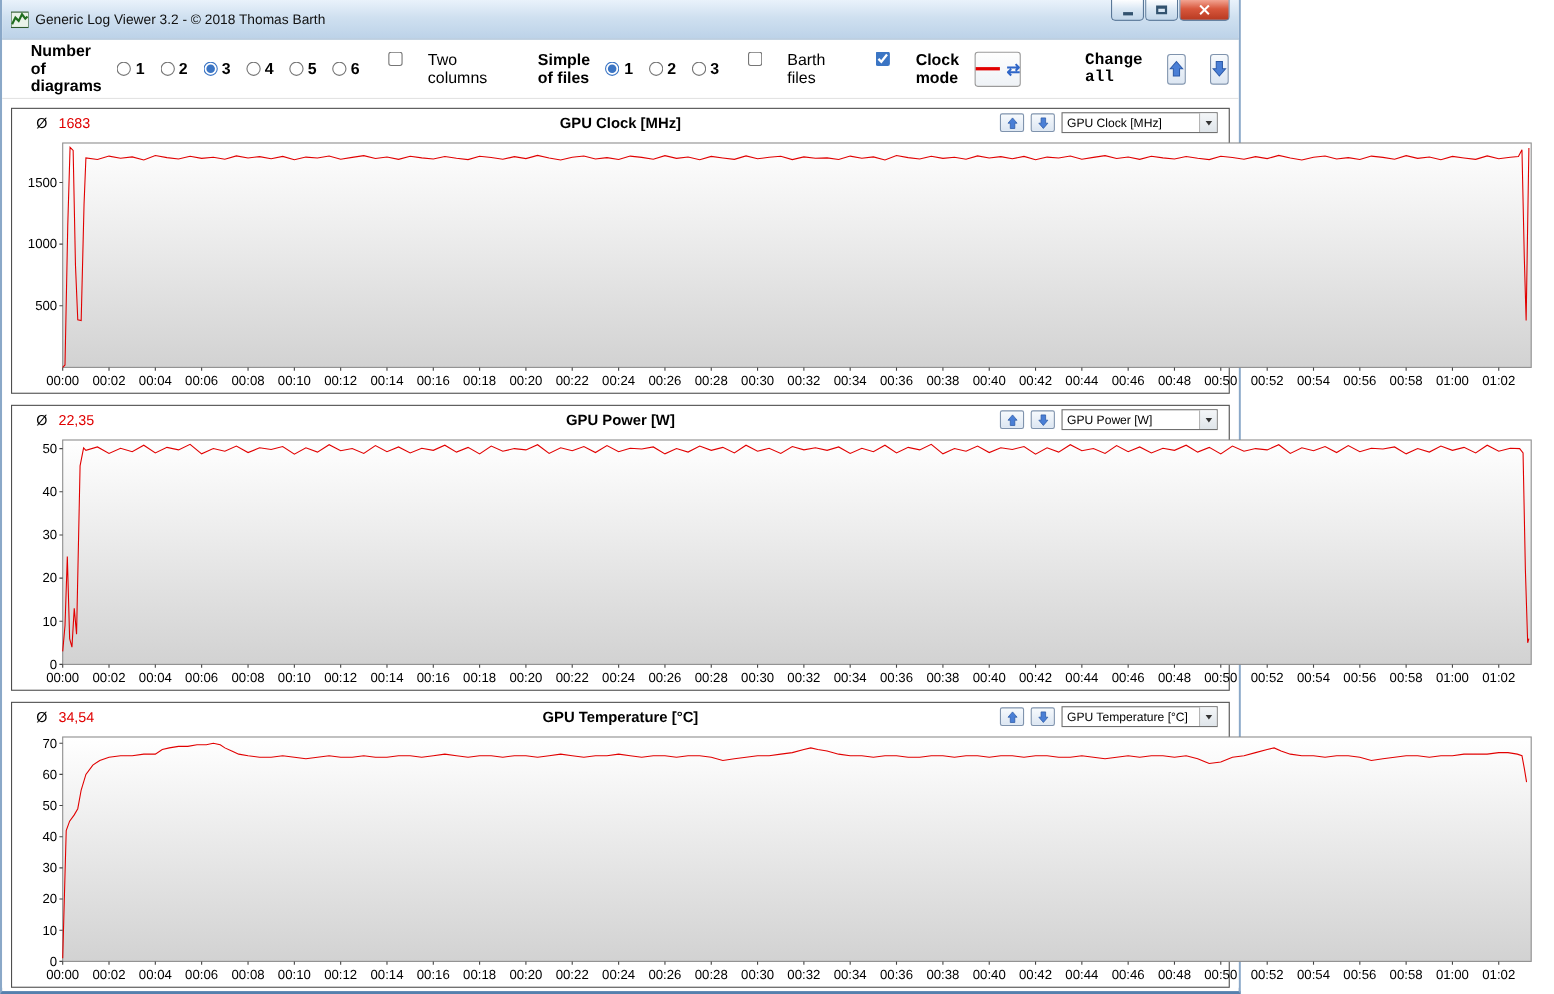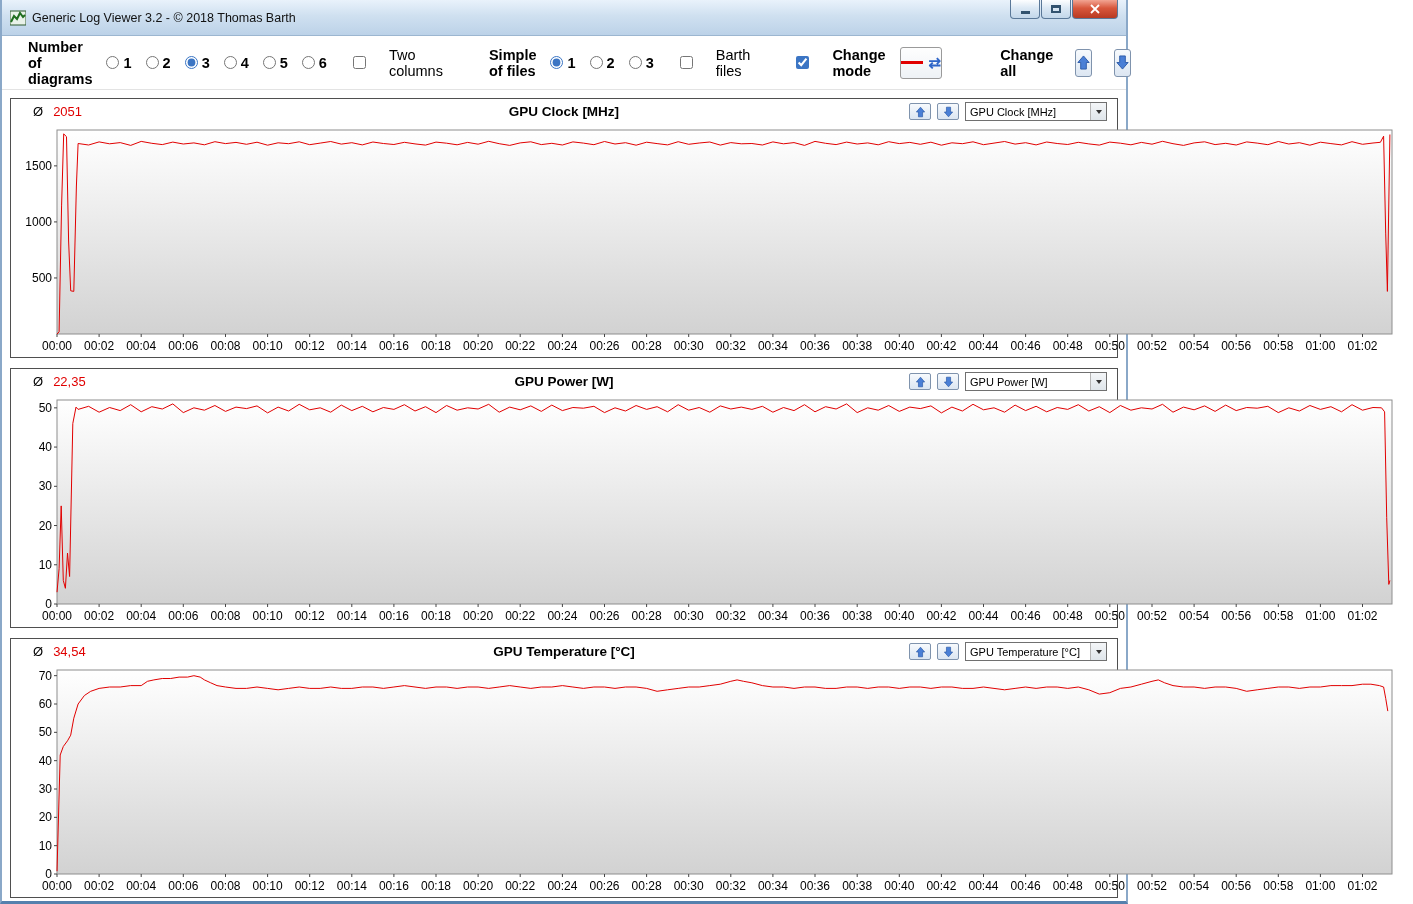--- a/index.html
+++ b/index.html
@@ -19,21 +19,21 @@
   .win-btn.close { width:46px; background:linear-gradient(#f2a492,#d8573c 45%,#b83a22); }
   .glyph-min { width:9px; height:3px; background:#33536f; margin-top:7px; }
   .glyph-max { width:10px; height:8px; border:2px solid #33536f; border-top-width:3px; }
 
   
   .toolbar { height:54px; background:#fff; display:flex; align-items:center; padding:2px 26px;
              border-bottom:1px solid #e3e3e3; font-size:14.5px; }
   .bold { font-weight:bold; }
   .opt { display:inline-flex; align-items:center; gap:4px; margin-left:14px; font-weight:bold; }
   .opt input, .chk input { width:13px; height:13px; accent-color:#3b75c4; }
-  .chk { display:inline-flex; align-items:center; gap:23px; margin-left:26px; }
+  .chk { display:inline-flex; gap:23px; margin-left:26px; }
   .grp { margin-left:46px; }
   .style-btn { margin-left:14px; width:66px; height:32px; border:1px solid #9a9a9a; border-radius:3px;
                background:linear-gradient(#fefefe,#eef2f6); display:inline-flex; align-items:center;
                justify-content:center; gap:6px; cursor:pointer; }
   .red-line { width:22px; height:3px; background:#e10000; display:inline-block; }
   .swap-icon { color:#2f66c8; font-weight:bold; font-size:15px; }
   .big-arrow { width:34px; height:28px; margin-left:22px; border:1px solid #7f93ad; border-radius:3px;
                background:linear-gradient(#f7fafd,#dce6f2); display:inline-flex; align-items:center;
                justify-content:center; cursor:pointer; }
 
@@ -133,48 +133,48 @@
         <span>3</span>
       </label>
 
     <label class="chk">
         <input type="checkbox" style="">
         <span>Barth files</span>
       </label>
 
     <label class="chk grp bold">
         <input type="checkbox" checked="" style="">
-        <span>Change mode</span>
+        <span>Clock mode</span>
       </label>
 
     <div class="style-btn">
       <span class="red-line" style="background: rgb(225, 0, 0);"></span>
       <span class="swap-icon">⇄</span>
     </div>
 
-    <span class="bold" style="margin-left:58px;">Change all</span>
+    <span class="bold" style="margin-left:58px;font-family:Liberation Mono, monospace;">Change all</span>
     <button class="big-arrow">
       <svg width="15" height="17" viewBox="0 0 16 16">
           <path d="M8 1 L14 8 H11 V15 H5 V8 H2 Z" fill="#4a7fd6" stroke="#2c5aa8"></path>
         </svg>
     </button>
     <button class="big-arrow">
       <svg width="15" height="17" viewBox="0 0 16 16">
           <path d="M8 15 L2 8 H5 V1 H11 V8 H14 Z" fill="#4a7fd6" stroke="#2c5aa8"></path>
         </svg>
     </button>
   </div>
 
   <div class="panels">
 
     <div class="panel">
       <div class="panel-header">
         <span class="avg">
             <span class="avg-sym">Ø</span>
-            <span class="avg-val">2051</span>
+            <span class="avg-val">1683</span>
           </span>
         <span class="panel-title">GPU Clock [MHz]</span>
         <div class="panel-controls">
           <div class="mini-btn">
               <svg width="11" height="12" viewBox="0 0 16 16">
                 <path d="M8 1 L14 8 H11 V15 H5 V8 H2 Z" fill="#4a7fd6" stroke="#2c5aa8"></path>
               </svg>
             </div>
           <div class="mini-btn">
               <svg width="11" height="12" viewBox="0 0 16 16">

